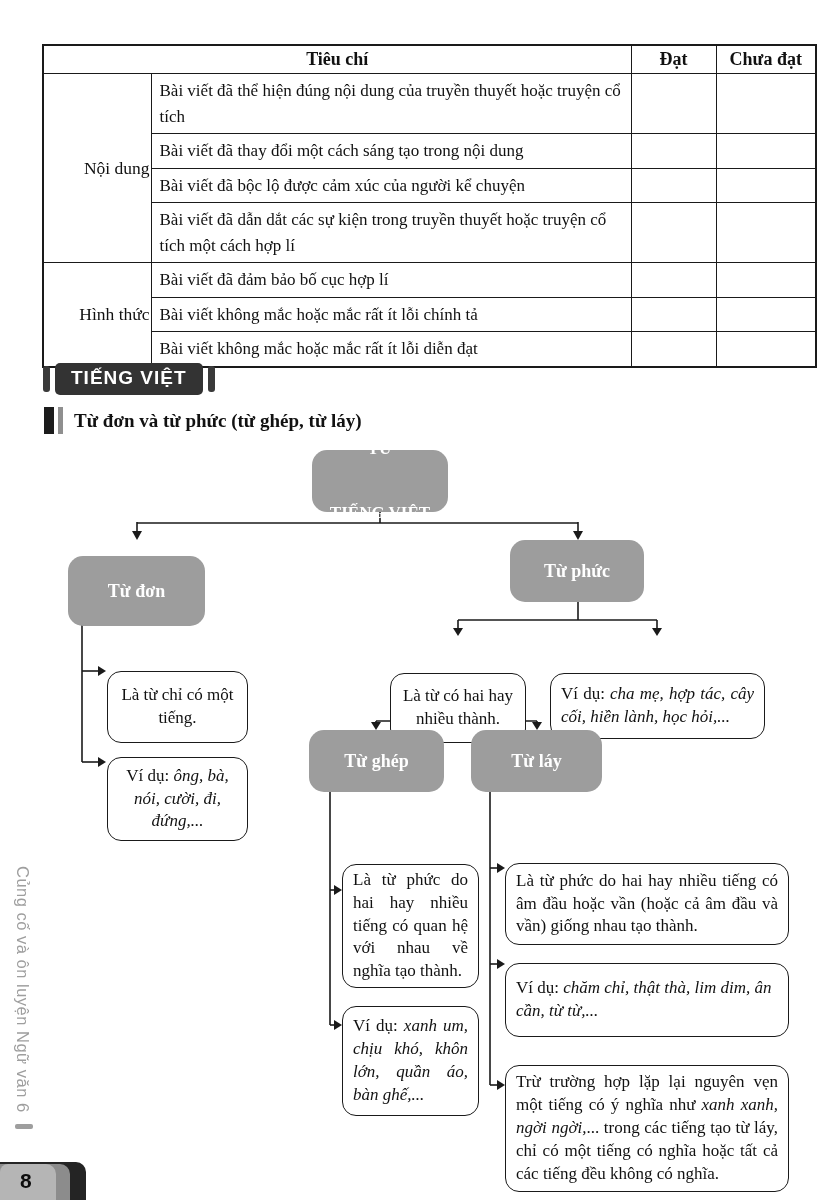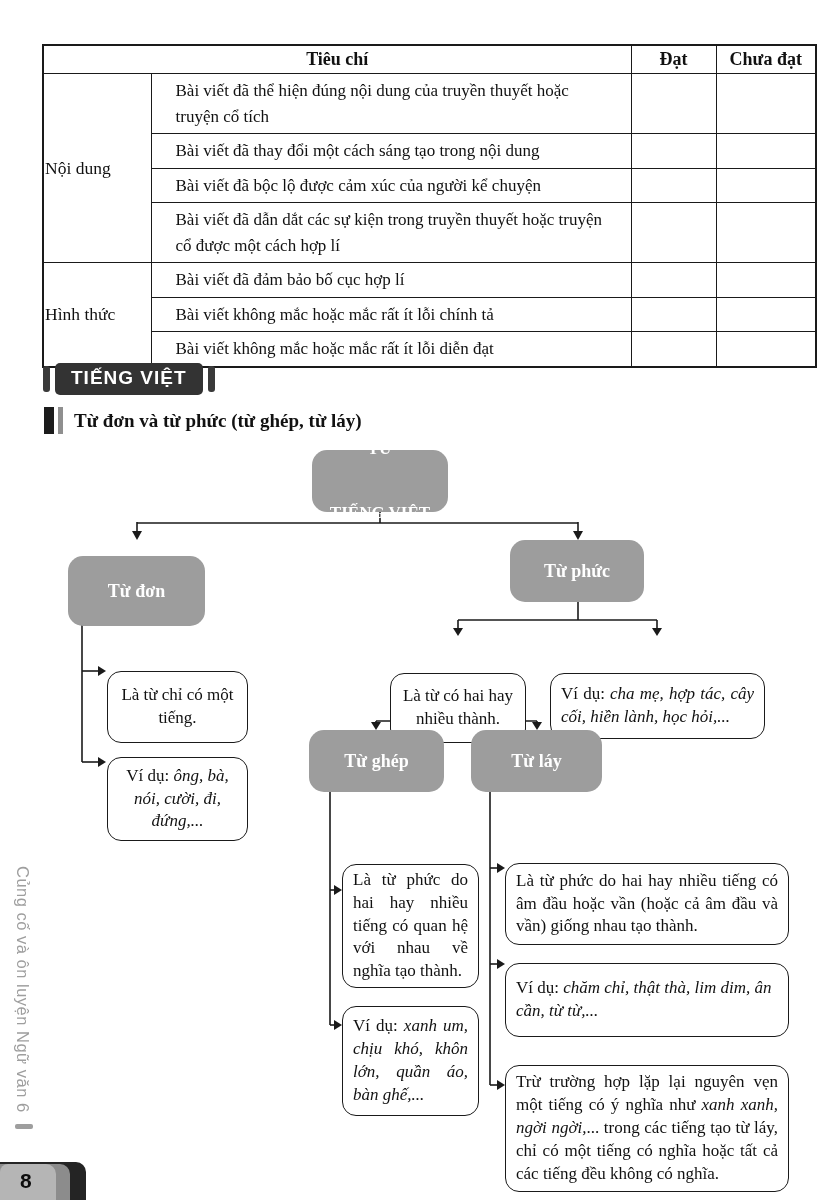--- a/index.html
+++ b/index.html
@@ -10,22 +10,22 @@
   }
 
   
   table.rubric {
     position:absolute; left:42px; top:44px; width:773px;
     border-collapse:collapse; font-size:17px; table-layout:fixed;
     border:2px solid #1a1a1a;
   }
   .rubric th, .rubric td { border:1px solid #1a1a1a; vertical-align:middle; }
   .rubric th { font-size:18px; padding:3px 6px; text-align:center; }
-  .rubric td.crit { padding:4px 24px; line-height:1.5; text-align:left; }
-  .rubric td.group { text-align:left; font-size:17.5px; }
+  .rubric td.crit { padding:4px 8px; line-height:1.5; text-align:left; }
+  .rubric td.group { text-align:right; font-size:17.5px; }
   .rubric td.check { background:#fff; }
 
   
   .badge-row { position:absolute; left:43px; top:363px; display:flex; align-items:center; gap:5px; }
   .bracket { width:7px; height:26px; background:#3a3a3a; border-radius:3px; }
   .badge {
     background:#333333; color:#fff; font-family:"Liberation Sans",sans-serif;
     font-weight:bold; font-size:19px; letter-spacing:1px;
     padding:4px 16px 6px 16px; border-radius:5px;
   }
@@ -96,21 +96,21 @@
       <td class="crit">Bài viết đã thay đổi một cách sáng tạo trong nội dung</td>
       <td class="check"></td>
       <td class="check"></td>
     </tr>
     <tr style="height:33px">
       <td class="crit">Bài viết đã bộc lộ được cảm xúc của người kể chuyện</td>
       <td class="check"></td>
       <td class="check"></td>
     </tr>
     <tr>
-      <td class="crit">Bài viết đã dẫn dắt các sự kiện trong truyền thuyết hoặc truyện cổ được một cách hợp lí</td>
+      <td class="crit">Bài viết đã dẫn dắt các sự kiện trong truyền thuyết hoặc truyện cổ tích một cách hợp lí</td>
       <td class="check"></td>
       <td class="check"></td>
     </tr>
     <tr style="height:33px">
       <td class="group" rowspan="3">Hình thức</td>
       <td class="crit">Bài viết đã đảm bảo bố cục hợp lí</td>
       <td class="check"></td>
       <td class="check"></td>
     </tr>
     <tr style="height:33px">

